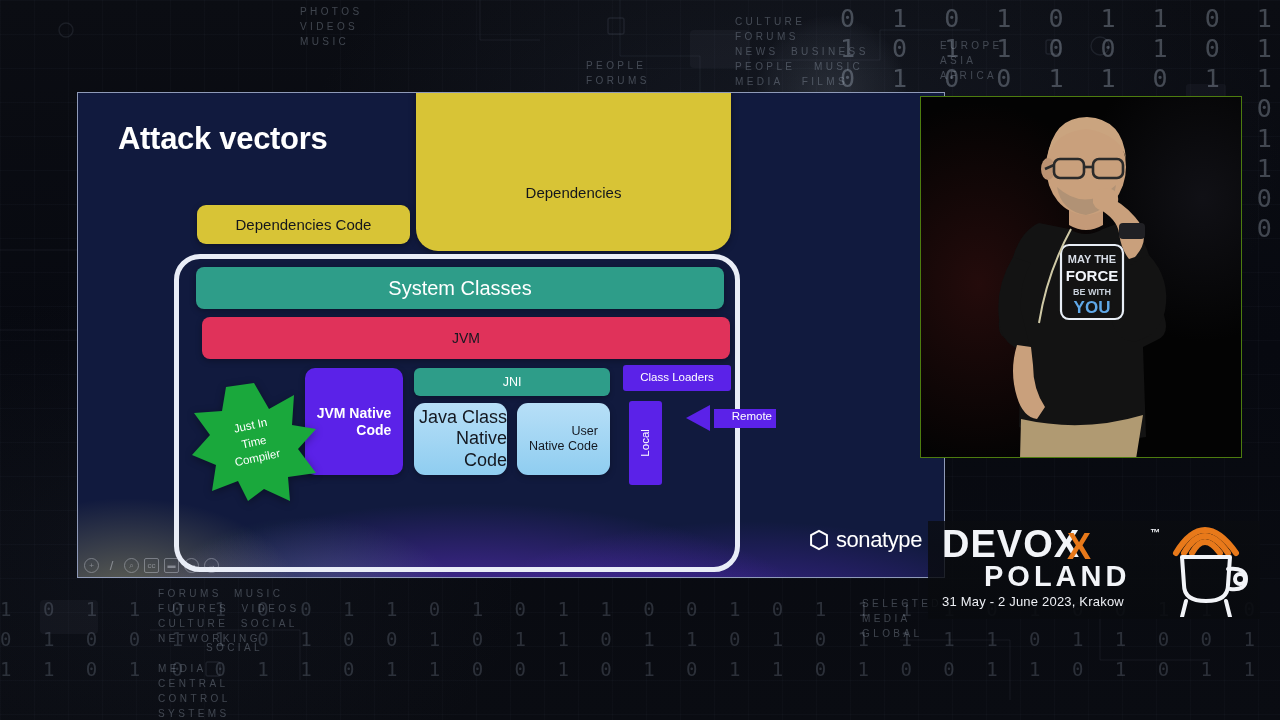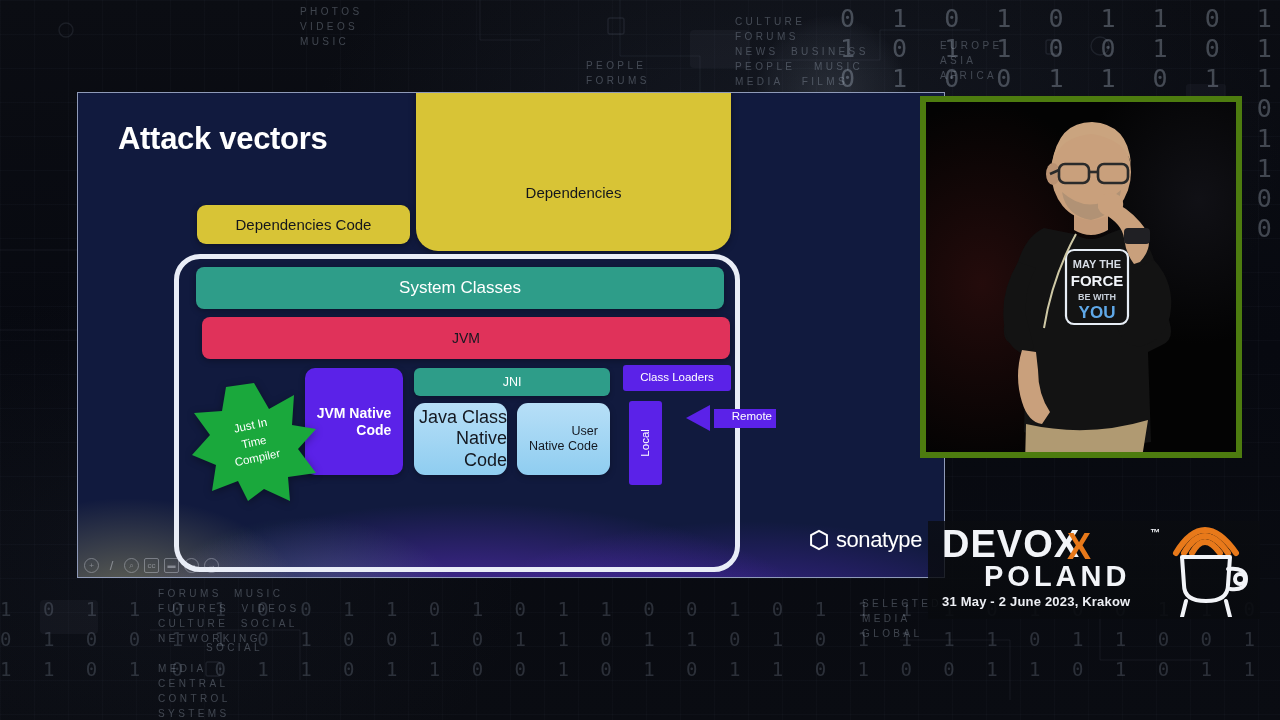--- a/index.html
+++ b/index.html
@@ -159,21 +159,21 @@
     border-radius: 26px;
     background: transparent;
   }
 
   .box-sysclasses {
     left: 118px; top: 174px;
     width: 528px; height: 42px;
     background: #2e9d89;
     border-radius: 8px;
     color: #ffffff;
-    font-size: 17px;
+    font-size: 20px;
     box-shadow: 0 2px 6px rgba(0,0,0,0.30);
   }
 
   .box-jvm {
     left: 124px; top: 224px;
     width: 528px; height: 42px;
     background: #e0325a;
     border-radius: 8px;
     color: #141820;
     font-size: 14px;
@@ -342,21 +342,21 @@
     border-radius: 2px;
   }
   .slide-toolbar .tb.plain { border: none; font-size: 13px; }
 
   
   #speaker {
     position: absolute;
     left: 920px; top: 96px;
     width: 322px; height: 362px;
     background: #010101;
-    border: 6px solid #4d7c0f;
+    border: 1px solid #4d7c0f;
     overflow: hidden;
     z-index: 6;
   }
   .stage-vignette {
     position: absolute; inset: 0;
     background:
       radial-gradient(ellipse 210px 260px at 18% 52%, rgba(86,24,24,0.40), transparent 70%),
       radial-gradient(ellipse 170px 200px at 88% 28%, rgba(30,30,40,0.5), transparent 72%),
       #030303;
   }
@@ -401,21 +401,21 @@
     left: 56px; top: 39px;
     font-size: 29px;
     font-weight: bold;
     letter-spacing: 4px;
     color: #f2f4f8;
   }
   .dvx-date {
     position: absolute;
     left: 14px; top: 73px;
     font-size: 13px;
-    font-weight: bold;
+    font-weight: normal;
     letter-spacing: 0.2px;
     color: #eef0f5;
     text-align: center;
   }
   .dvx-cup {
     position: absolute;
     right: 6px; top: -8px;
     width: 86px; height: 104px;
   }
 </style>

